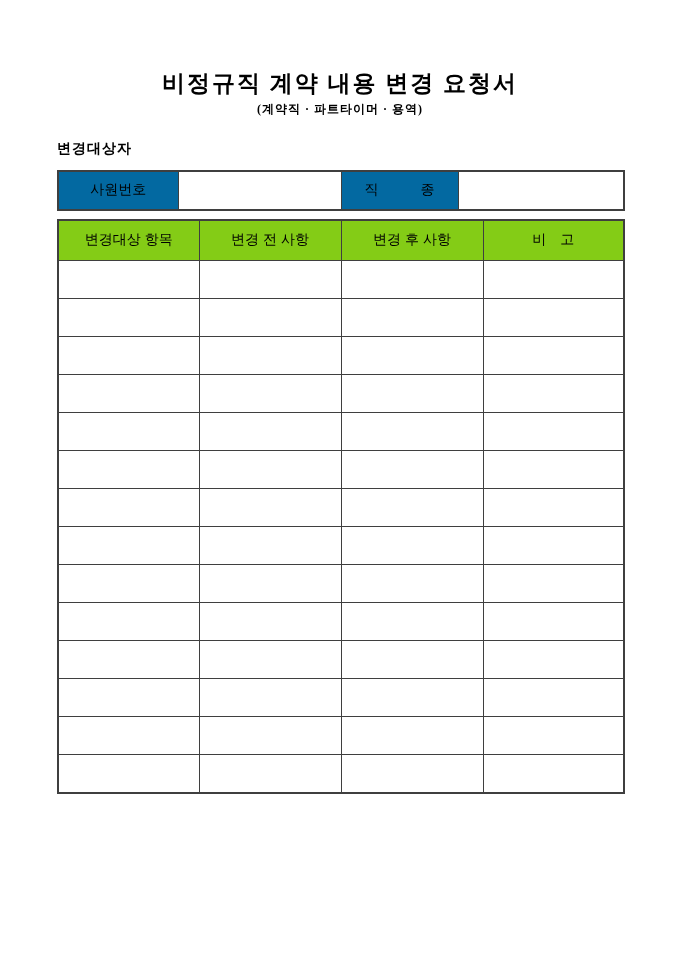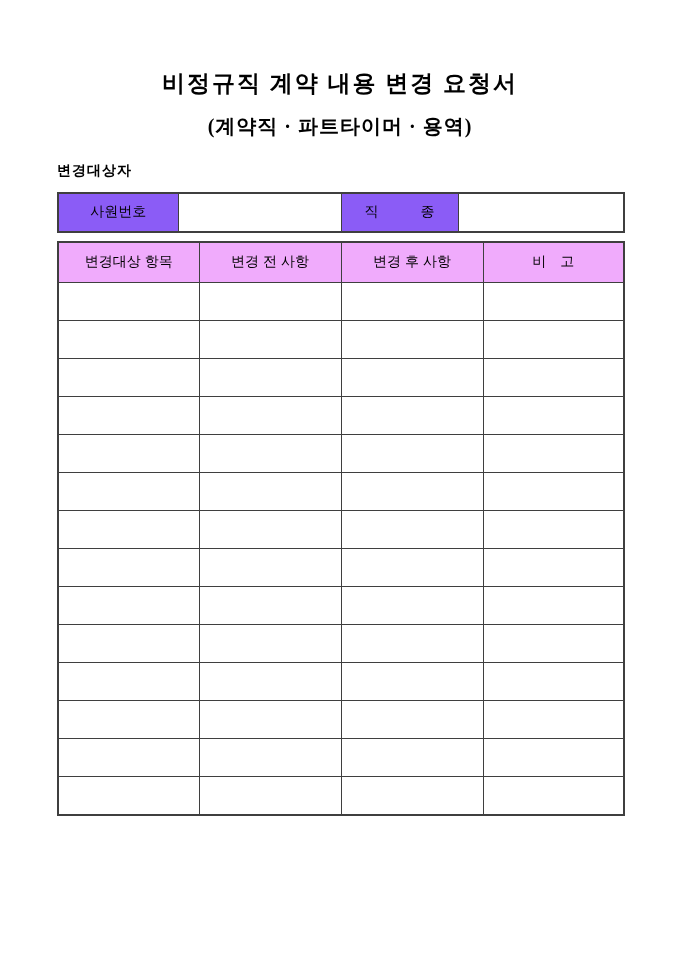--- a/index.html
+++ b/index.html
@@ -25,25 +25,25 @@
     margin: 0;
     text-align: center;
     font-family: "Liberation Serif", serif;
     font-weight: bold;
     font-size: 23px;
     line-height: 1.2;
     letter-spacing: 2px;
     white-space: nowrap;
   }
   .doc-subtitle {
-    margin-top: 16px;
+    margin-top: 4px;
     text-align: center;
     font-family: "Liberation Serif", serif;
     font-weight: bold;
-    font-size: 20px;
+    font-size: 12px;
     line-height: 1.2;
     letter-spacing: 1px;
   }
   .section-heading {
     margin-top: 24px;
     font-size: 14px;
     font-weight: bold;
     letter-spacing: 1px;
   }
   table {
@@ -58,23 +58,23 @@
     border: 1px solid #3f3f3f;
     padding: 0;
     font-size: 14px;
     font-weight: normal;
     text-align: center;
     vertical-align: middle;
     white-space: pre;
     overflow: hidden;
   }
   .subject-table td { height: 37px; }
-  .label-cell { background: #8b5cf6; }
+  .label-cell { background: #0369a1; }
   .value-cell { background: #ffffff; text-align: left; padding: 0 6px; }
-  .change-table th { height: 39px; background: #f0abfc; }
+  .change-table th { height: 39px; background: #84cc16; }
   .change-table td { height: 37px; background: #ffffff; }
 </style>
 </head>
 <body>
 
 <div class="page">
 
   <h1 class="doc-title">비정규직 계약 내용 변경 요청서</h1>
   <div class="doc-subtitle">(계약직 · 파트타이머 · 용역)</div>
 

